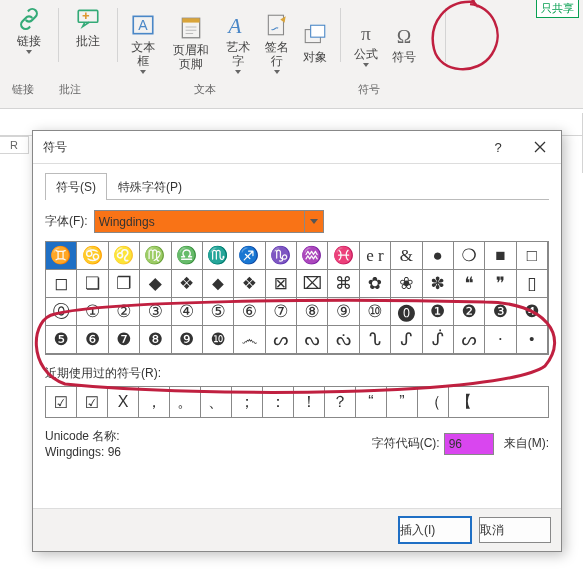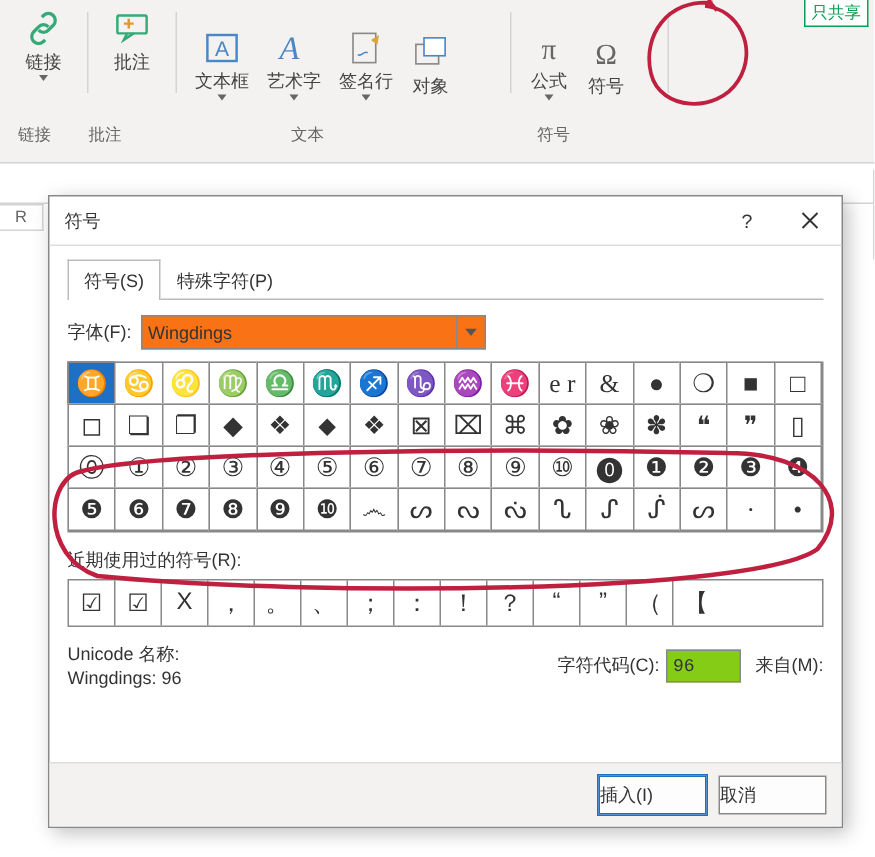--- a/index.html
+++ b/index.html
@@ -34,21 +34,21 @@
 .grid{margin-top:8px;border:1px solid #888;}
 .grid-row{display:flex;}
 .cell{width:31px;height:27px;border:1px solid #888;margin:-1px 0 0 -1px;display:flex;align-items:center;justify-content:center;font-size:17px;font-family:Wingdings,"Segoe UI Symbol",serif;background:#fff;}
 .cell.sel{background:#1f6fc4;color:#fff;}
 .subhdr{margin-top:10px;font-size:12px;}
 .recent{margin-top:4px;border:1px solid #888;display:flex;}
 .rcell{width:30px;height:30px;border-right:1px solid #888;display:flex;align-items:center;justify-content:center;font-size:16px;}
 .rcell:last-child{border-right:none;}
 .inforow{display:flex;align-items:center;margin-top:10px;}
 .inforow .left{flex:1;}
-.input{border:1px solid #888;background:#84cc16;height:20px;padding:0 4px;display:inline-flex;align-items:center;font-family:Liberation Mono, monospace;}
+.input{border:1px solid #888;background:#d946ef;height:20px;padding:0 4px;display:inline-flex;align-items:center;}
 .footer{position:absolute;bottom:0;left:0;right:0;height:42px;border-top:1px solid #ddd;display:flex;align-items:center;justify-content:flex-end;padding-right:10px;background:#f3f2f1;}
 .dlgbtn{min-width:70px;height:24px;border:1px solid #888;background:#fdfdfd;margin-left:8px;display:flex;align-items:center;justify-content:flex-start;font-size:12px;}
 .dlgbtn.primary{border:1px solid #1f6fc4;outline:1px solid #1f6fc4;}
 </style>
 </head>
 <body>
 
 <div class="tag-tab">只共享</div>
 
 <div class="ribbon">
@@ -75,20 +75,28 @@
     </div>
     <div class="sep"></div>
     <div class="group" style="flex-direction:row;width:210px;padding-top:4px">
       <div class="btn">
         <svg viewBox="0 0 24 24">
             <rect x="3" y="4" width="18" height="16" fill="none" stroke="#4a87c7" stroke-width="1.5"></rect>
             <text x="12" y="17" text-anchor="middle" font-size="13" fill="#4a87c7">A</text>
           </svg>
         <span class="lbl">文本框</span>
         <span class="arrow"></span>
+      </div>
+      <div class="btn">
+        <svg viewBox="0 0 24 24">
+            <rect x="4" y="3" width="16" height="18" fill="none" stroke="#888" stroke-width="1.2"></rect>
+            <rect x="4" y="3" width="16" height="4" fill="#d9a43a"></rect>
+            <path d="M7 11h10M7 14h10M7 17h7" stroke="#bbb"></path>
+          </svg>
+        <span class="lbl">页眉和页脚</span>
       </div>
       <div class="btn">
         <svg viewBox="0 0 24 24">
             <text x="3" y="19" font-size="20" font-style="italic" fill="#4a87c7" font-family="serif">A</text>
           </svg>
         <span class="lbl">艺术字</span>
         <span class="arrow"></span>
       </div>
       <div class="btn">
         <svg viewBox="0 0 24 24">

